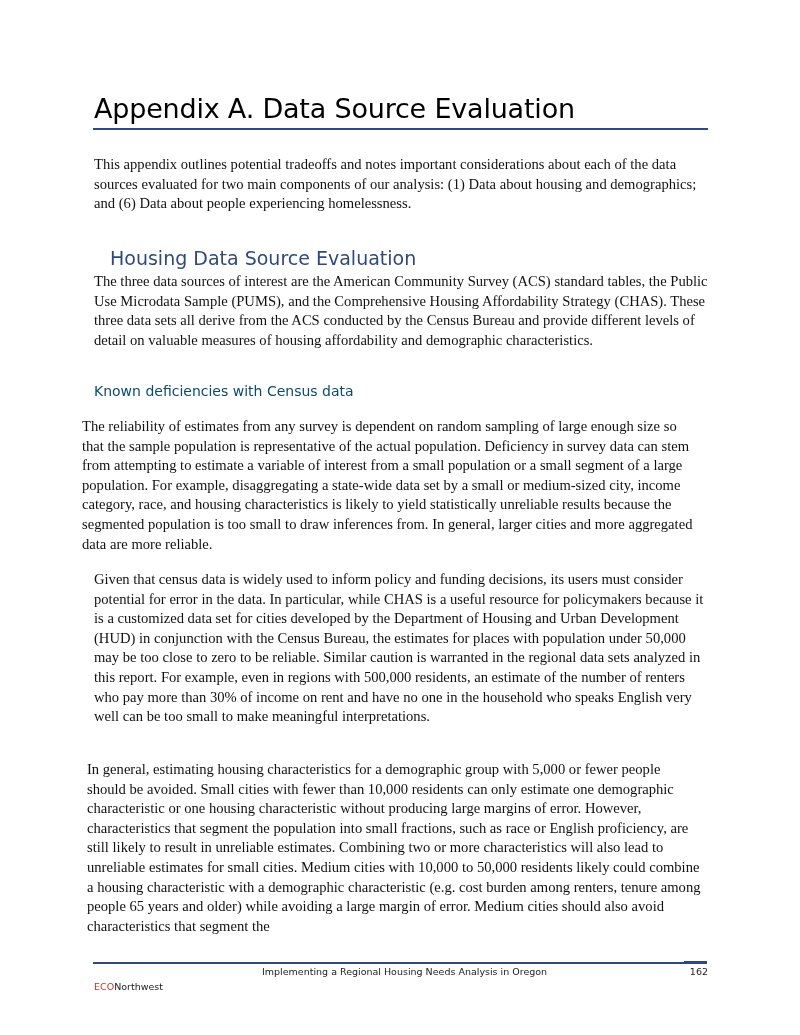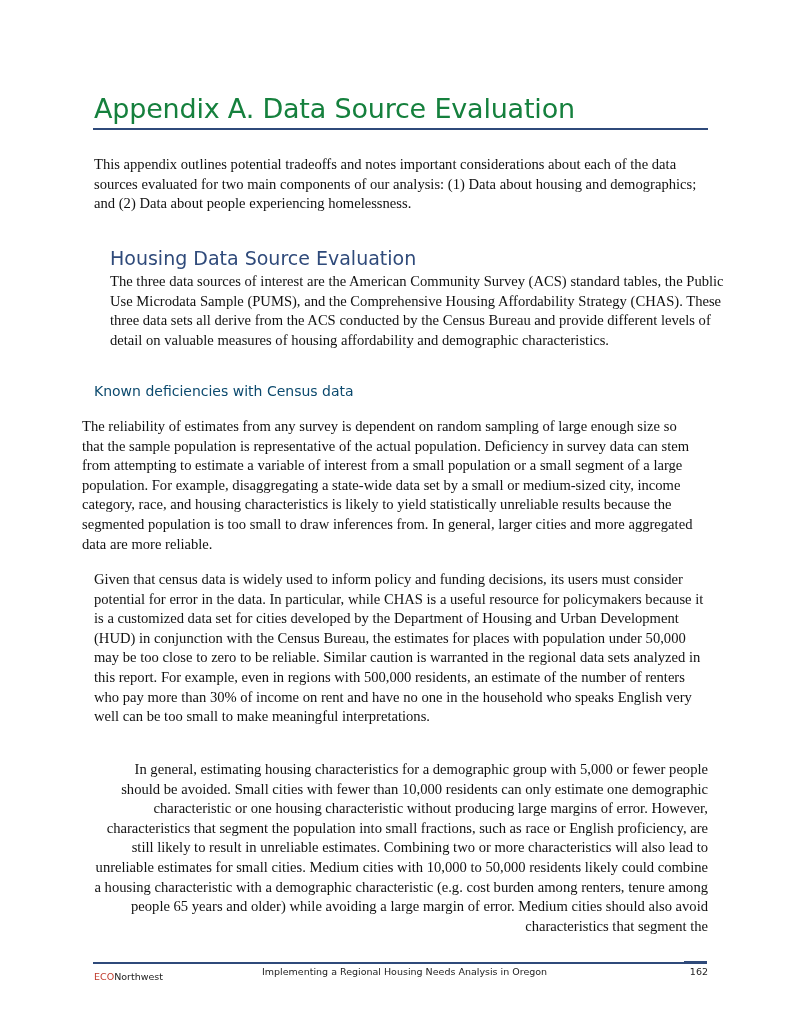--- a/index.html
+++ b/index.html
@@ -13,21 +13,21 @@
       position: relative;
       overflow: hidden;
     }
     .title {
       position: absolute;
       left: 94px;
       top: 92px;
       width: 614px;
       font-family: "DejaVu Sans", sans-serif;
       font-size: 27px;
-      color: #15803d;
+      color: #000000;
       line-height: 34px;
       letter-spacing: -0.2px;
       margin: 0;
       font-weight: normal;
       white-space: nowrap;
     }
     .title-rule {
       position: absolute;
       left: 93px;
       top: 128px;
@@ -47,35 +47,35 @@
       position: absolute;
       left: 94px;
       top: 231px;
       font-family: "DejaVu Sans", sans-serif;
       font-size: 19px;
       color: #2f4a7a;
       margin: 16px;
       font-weight: normal;
       white-space: nowrap;
     }
-    .p-housing { position: absolute; left: 94px; top: 272px; width: 614px; margin-left: 16px; }
+    .p-housing { position: absolute; left: 94px; top: 272px; width: 614px; }
     .h3 {
       position: absolute;
       left: 94px;
       top: 383px;
       font-family: "DejaVu Sans", sans-serif;
       font-size: 14px;
       color: #0c4a6e;
       margin: 0;
       font-weight: normal;
       white-space: nowrap;
     }
     .p-reliability { position: absolute; left: 82px; top: 417px; width: 614px; }
     .p-census { position: absolute; left: 94px; top: 570px; width: 614px; }
-    .p-general { position: absolute; left: 94px; top: 760px; width: 614px; text-align: right; }
+    .p-general { position: absolute; left: 87px; top: 760px; width: 614px; }
 
     .footer-rule {
       position: absolute;
       left: 93px;
       top: 962px;
       width: 614px;
       height: 2px;
       background: #2f4a7a;
     }
     .footer-rule-accent {
@@ -92,21 +92,21 @@
       left: 94px;
       width: 614px;
       height: 14px;
       font-family: "DejaVu Sans", sans-serif;
       font-size: 9.5px;
       color: #222222;
     }
     .footer-brand {
       position: absolute;
       left: 0;
-      top: 5px;
+      top: 15px;
       white-space: nowrap;
     }
     .brand-econ { color: #c0392b; }
     .brand-rest { color: #222222; }
     .footer-title {
       position: absolute;
       left: 144px;
       top: 0;
       white-space: nowrap;
       padding-left: 24px;
@@ -117,21 +117,21 @@
       top: 0;
       white-space: nowrap;
     }
   </style>
 </head>
 <body>
 
 <h1 class="title">Appendix A. Data Source Evaluation</h1>
 <div class="title-rule"></div>
 
-<p class="body-text p-intro">This appendix outlines potential tradeoffs and notes important considerations about each of the data sources evaluated for two main components of our analysis: (1) Data about housing and demographics; and (2) Data about people experiencing homelessness.</p>
+<p class="body-text p-intro">This appendix outlines potential tradeoffs and notes important considerations about each of the data sources evaluated for two main components of our analysis: (1) Data about housing and demographics; and (6) Data about people experiencing homelessness.</p>
 
 <h2 class="h2">Housing Data Source Evaluation</h2>
 
 <p class="body-text p-housing">The three data sources of interest are the American Community Survey (ACS) standard tables, the Public Use Microdata Sample (PUMS), and the Comprehensive Housing Affordability Strategy (CHAS). These three data sets all derive from the ACS conducted by the Census Bureau and provide different levels of detail on valuable measures of housing affordability and demographic characteristics.</p>
 
 <h3 class="h3">Known deficiencies with Census data</h3>
 
 <p class="body-text p-reliability">The reliability of estimates from any survey is dependent on random sampling of large enough size so that the sample population is representative of the actual population. Deficiency in survey data can stem from attempting to estimate a variable of interest from a small population or a small segment of a large population. For example, disaggregating a state-wide data set by a small or medium-sized city, income category, race, and housing characteristics is likely to yield statistically unreliable results because the segmented population is too small to draw inferences from. In general, larger cities and more aggregated data are more reliable.</p>
 
 <p class="body-text p-census">Given that census data is widely used to inform policy and funding decisions, its users must consider potential for error in the data. In particular, while CHAS is a useful resource for policymakers because it is a customized data set for cities developed by the Department of Housing and Urban Development (HUD) in conjunction with the Census Bureau, the estimates for places with population under 50,000 may be too close to zero to be reliable. Similar caution is warranted in the regional data sets analyzed in this report. For example, even in regions with 500,000 residents, an estimate of the number of renters who pay more than 30% of income on rent and have no one in the household who speaks English very well can be too small to make meaningful interpretations.</p>

